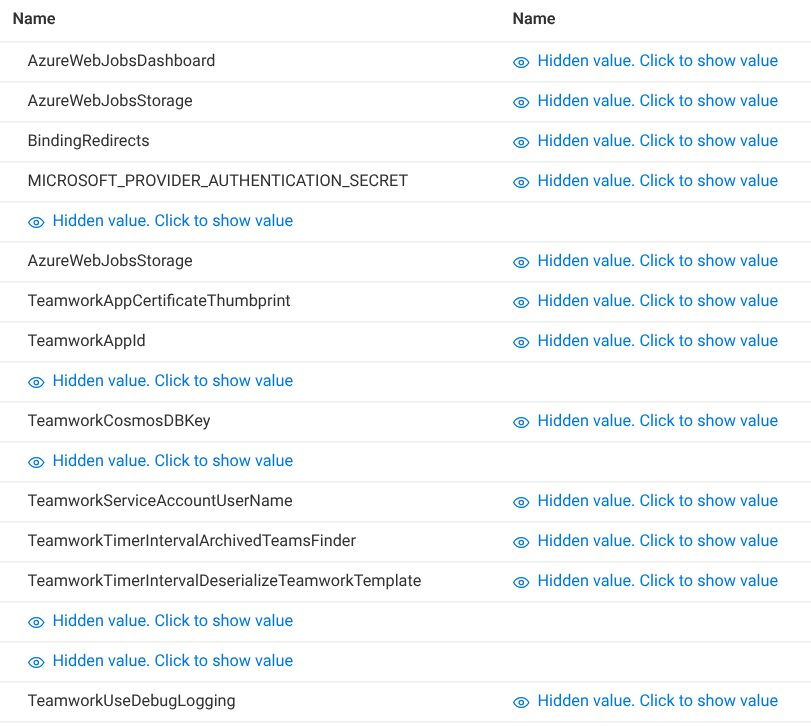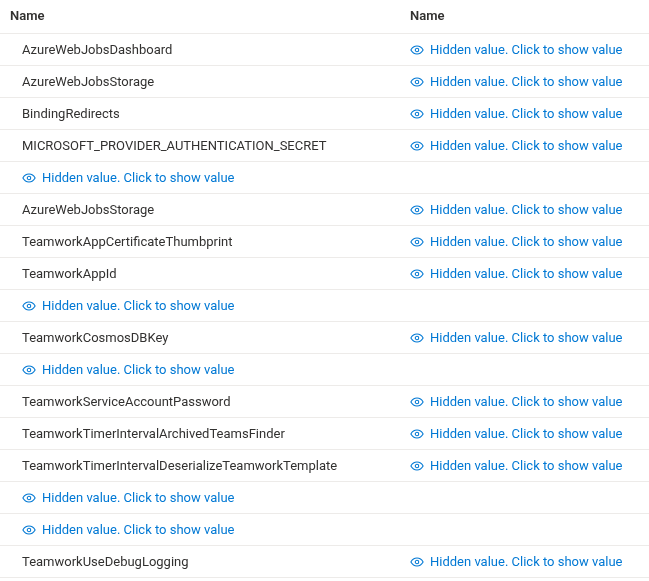--- a/index.html
+++ b/index.html
@@ -204,21 +204,21 @@
           <span class="eye-icon">
             <svg viewBox="0 0 16 16">
               <path d="M1 8 C1 8 3.5 3.5 8 3.5 C12.5 3.5 15 8 15 8 C15 8 12.5 12.5 8 12.5 C3.5 12.5 1 8 1 8 Z" stroke-width="1.2"></path>
               <circle cx="8" cy="8" r="2" stroke-width="1.2"></circle>
             </svg>
           </span>
           <span class="value-link">Hidden value. Click to show value</span>
         </div>
       </div>
       <div class="data-row">
-        <div class="col-name">TeamworkServiceAccountPassword</div>
+        <div class="col-name">TeamworkServiceAccountUserName</div>
         <div class="value-cell col-value">
           <span class="eye-icon">
             <svg viewBox="0 0 16 16">
               <path d="M1 8 C1 8 3.5 3.5 8 3.5 C12.5 3.5 15 8 15 8 C15 8 12.5 12.5 8 12.5 C3.5 12.5 1 8 1 8 Z" stroke-width="1.2"></path>
               <circle cx="8" cy="8" r="2" stroke-width="1.2"></circle>
             </svg>
           </span>
           <span class="value-link">Hidden value. Click to show value</span>
         </div>
       </div>

